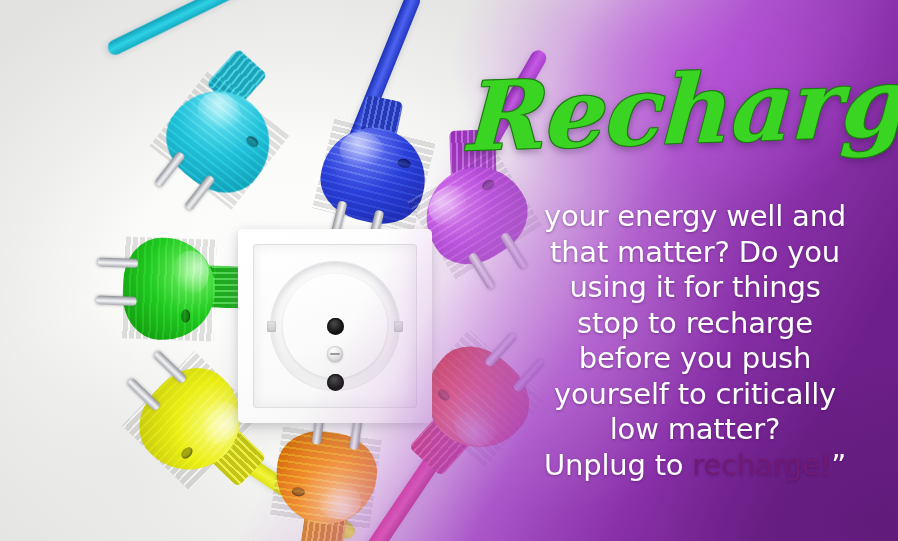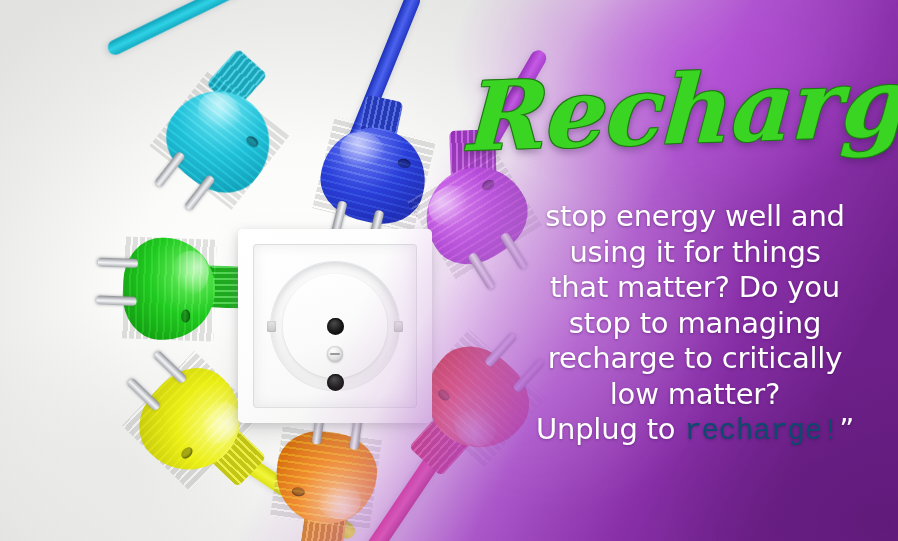--- a/index.html
+++ b/index.html
@@ -197,21 +197,21 @@
     text-align:center;
     color:#ffffff;
     font-family:"DejaVu Sans", sans-serif;
     font-weight:400;
     font-size:29px;
     line-height:35.5px;
     letter-spacing:-.2px;
     text-shadow:0 1px 3px rgba(60,10,80,.45);
   }
   .quote .ln { display:block; white-space:nowrap; }
-  .quote .hl { color:#0c4a6e;font-family:Liberation Mono, monospace; }
+  .quote .hl { color:#701a75; }
 </style>
 </head>
 <body>
 
 <div id="canvas">
 
   <div class="wall"></div>
   <div class="wall-shade"></div>
 
   <div class="plug" style="left:168px; top:92px; width:104px; height:96px; transform:rotate(38deg);">
@@ -317,22 +317,23 @@
       </div>
     </div>
   </div>
 
   <div class="overlay"></div>
   <div class="overlay-hot"></div>
 
   <div class="title">Recharge</div>
 
   <div class="quote">
-    <span class="ln">stop energy well and</span>
+    <span class="ln">your energy well and</span>
+    <span class="ln">that matter? Do you</span>
     <span class="ln">using it for things</span>
-    <span class="ln">that matter? Do you</span>
-    <span class="ln">stop to managing</span>
-    <span class="ln">recharge to critically</span>
+    <span class="ln">stop to recharge</span>
+    <span class="ln">before you push</span>
+    <span class="ln">yourself to critically</span>
     <span class="ln">low matter?</span>
     <span class="ln"><span>Unplug to </span><span class="hl">recharge!</span><span>”</span></span>
   </div>
 
 </div>
 
 </body></html>

